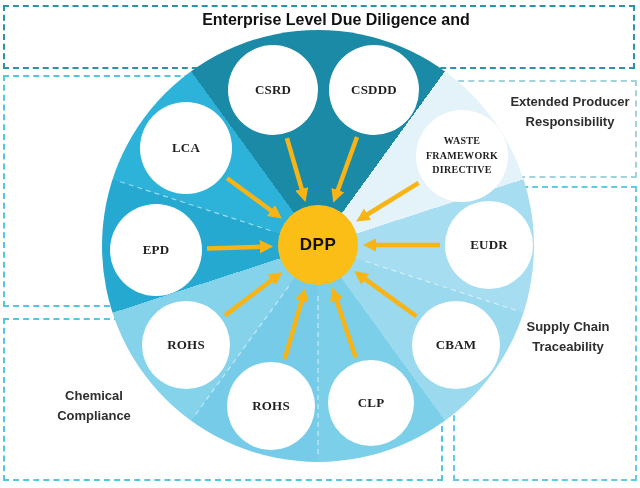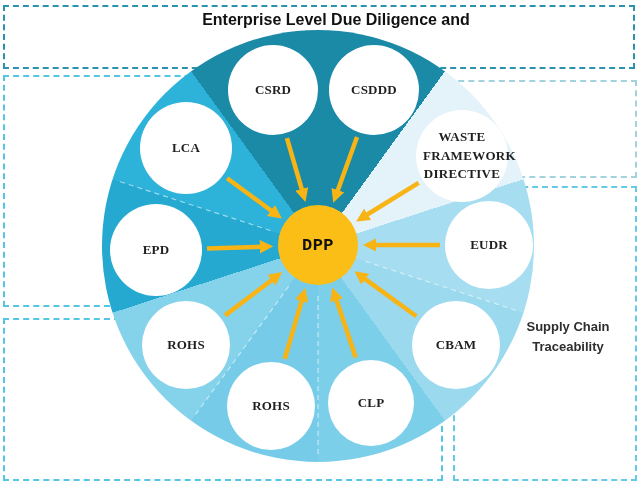--- a/index.html
+++ b/index.html
@@ -10,22 +10,22 @@
   .dashed-box{position:absolute;border:2px dashed #55C5E4;box-sizing:border-box;background:transparent;}
   #box-enterprise{left:3px;top:5px;width:632px;height:64px;}
   #box-environmental{left:3px;top:75px;width:440px;height:232px;}
   #box-chemical{left:3px;top:318px;width:440px;height:163px;}
   #box-epr{left:448px;top:80px;width:189px;height:98px;}
   #box-supply{left:453px;top:186px;width:184px;height:295px;}
   #pie{position:absolute;left:102px;top:30px;width:432px;height:432px;border-radius:50%;}
   #overlay-svg{position:absolute;left:0;top:0;width:640px;height:488px;pointer-events:none;}
   .node{position:absolute;background:#fff;border-radius:50%;display:flex;align-items:center;justify-content:center;text-align:center;font-family:Liberation Serif, serif;}
   .node .lbl{font-weight:700;color:#1f1f1f;font-size:13px;letter-spacing:.2px;}
-  .node .lbl.small{font-size:13px;line-height:1.45;letter-spacing:.3px;width:78px;}
-  #center-node{position:absolute;border-radius:50%;display:flex;align-items:center;justify-content:center;font-family:Liberation Mono, monospace;}
+  .node .lbl.small{font-size:10px;line-height:1.45;letter-spacing:.3px;width:78px;}
+  #center-node{position:absolute;border-radius:50%;display:flex;align-items:center;justify-content:center;}
   #center-node .lbl{font-weight:700;color:#111;font-size:17px;letter-spacing:.5px;}
   .cat-label{position:absolute;font-weight:700;color:#2e2e2e;font-size:13px;line-height:1.5;text-align:center;}
   #title-label{position:absolute;left:0;top:11px;width:640px;text-align:center;font-weight:700;color:#111;font-size:16px;margin-left:16px;}
   #lbl-environmental{left:8px;top:147px;width:114px;}
   #lbl-epr{left:505px;top:92px;width:130px;}
   #lbl-supply{left:503px;top:317px;width:130px;}
   #lbl-chemical{left:34px;top:386px;width:120px;}
 </style>
 </head>
 <body>
@@ -96,14 +96,16 @@
       </div>
       <div class="node" style="left: 140px; top: 102px; height: 92px; width: 92px;">
         <span class="lbl">LCA</span>
       </div>
       <div id="center-node" style="left: 278px; top: 205px; height: 80px; width: 80px; background: rgb(251, 190, 23);">
         <span class="lbl">DPP</span>
       </div>
     </div>
 
   <div id="title-label" class="cat">Enterprise Level Due Diligence and</div>
+  <div class="cat-label" id="lbl-epr">Extended Producer Responsibility</div>
   <div class="cat-label" id="lbl-supply">Supply Chain Traceability</div>
+  <div class="cat-label" id="lbl-chemical">Chemical Compliance</div>
 </div>
 
 </body></html>

